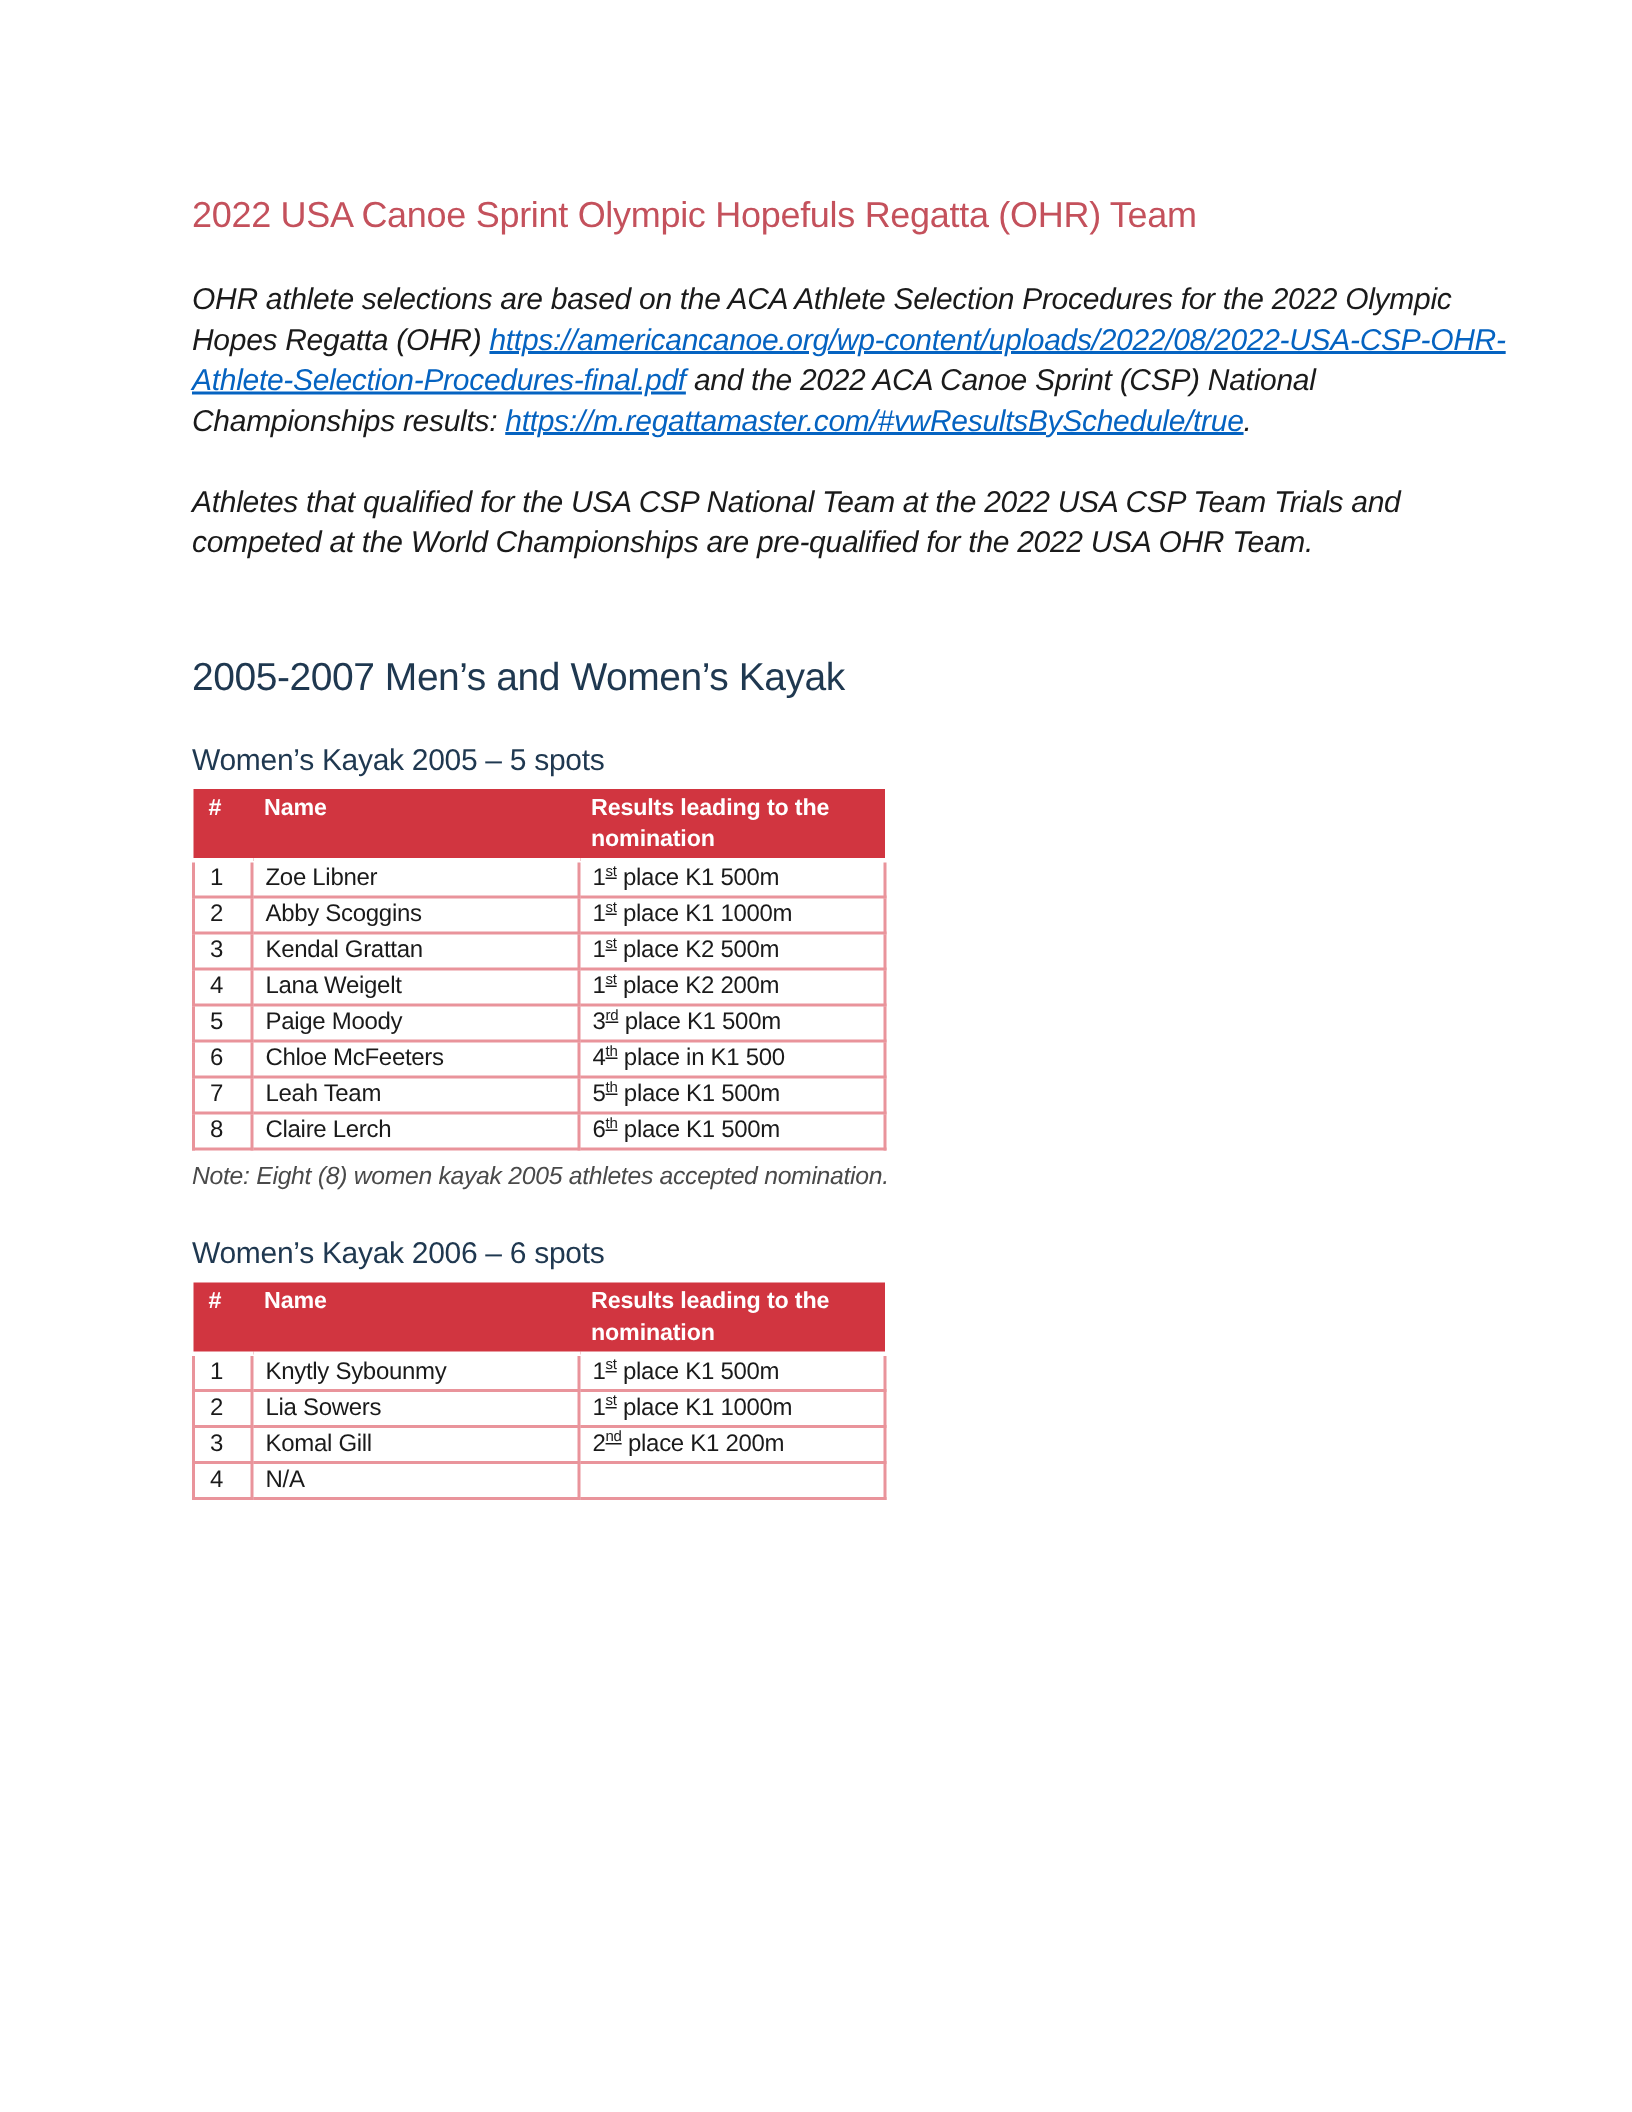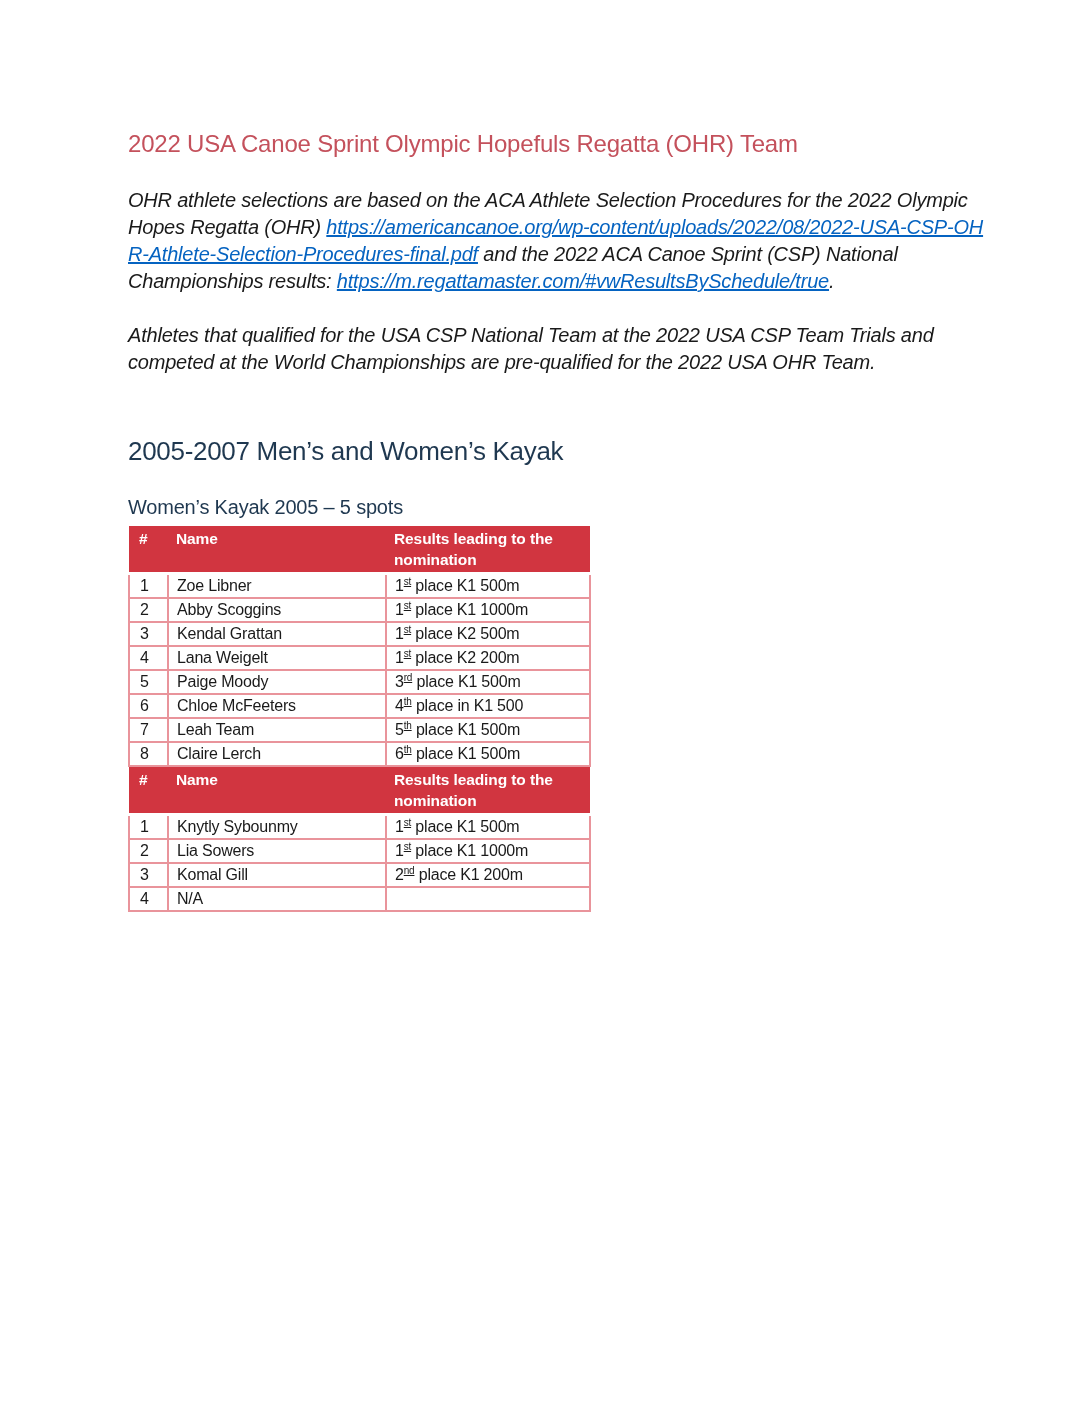--- a/index.html
+++ b/index.html
@@ -7,21 +7,21 @@
     --title-red: #C4515C;
     --border-pink: #E9949B;
     --heading-navy: #1F3850;
     --link-blue: #0563C1;
     --body-ink: #1a1a1a;
     --note-gray: #4a4a4a;
   }
   html,body{margin:0;padding:0;background:#ffffff;}
   .page{
     width:1088px;height:1264px;position:relative;background:#ffffff;
-    box-sizing:border-box;padding:128px 93px 0 128px;
+    box-sizing:border-box;padding:128px 72px 0 128px;
     font-family:"Liberation Sans", sans-serif;color:var(--body-ink);
     overflow:hidden;
   }
   .doc-title{
     font-size:24px;font-weight:400;color:var(--title-red);
     margin:0 0 27px 0;line-height:32px;letter-spacing:-0.2px;
   }
   .body-par{
     font-size:20px;line-height:27px;margin:0 0 27px 0;color:var(--body-ink);
     letter-spacing:-0.2px;
@@ -132,20 +132,22 @@
             <td class="cell-name">Leah Team</td>
             <td class="cell-result"><span>5</span><sup>th</sup><span> place K1 500m</span></td>
           </tr>
           <tr>
             <td class="cell-num">8</td>
             <td class="cell-name">Claire Lerch</td>
             <td class="cell-result"><span>6</span><sup>th</sup><span> place K1 500m</span></td>
           </tr>
         </tbody>
       </table>
+      <p class="note">Note: Eight (8) women kayak 2005 athletes accepted nomination.</p>
+      <h3 class="table-heading">Women’s Kayak 2006 – 6 spots</h3>
       <table class="results-table">
         <colgroup>
           <col class="col-num">
           <col class="col-name">
           <col class="col-result">
         </colgroup>
         <thead>
           <tr>
             <th class="col-num">#</th>
             <th class="col-name">Name</th>

